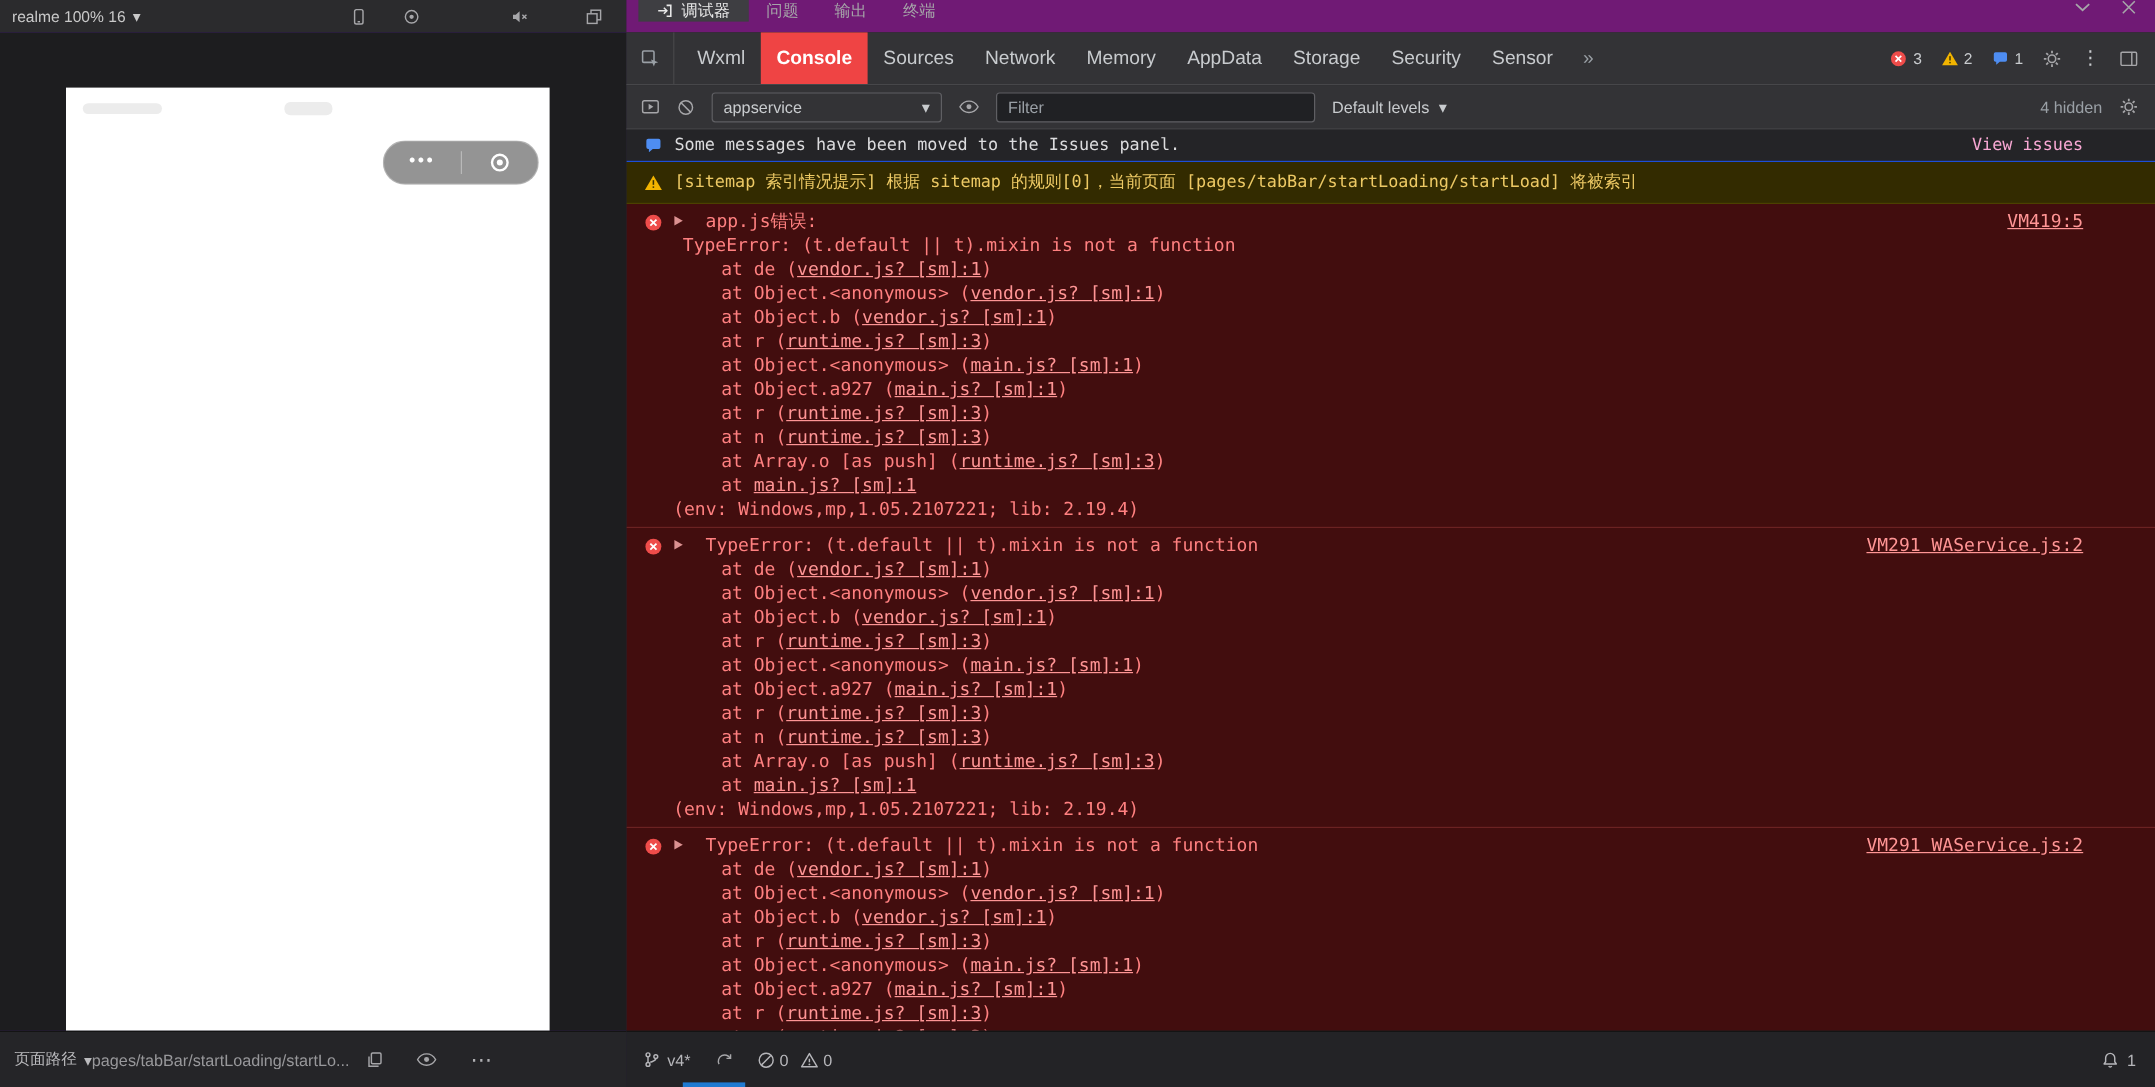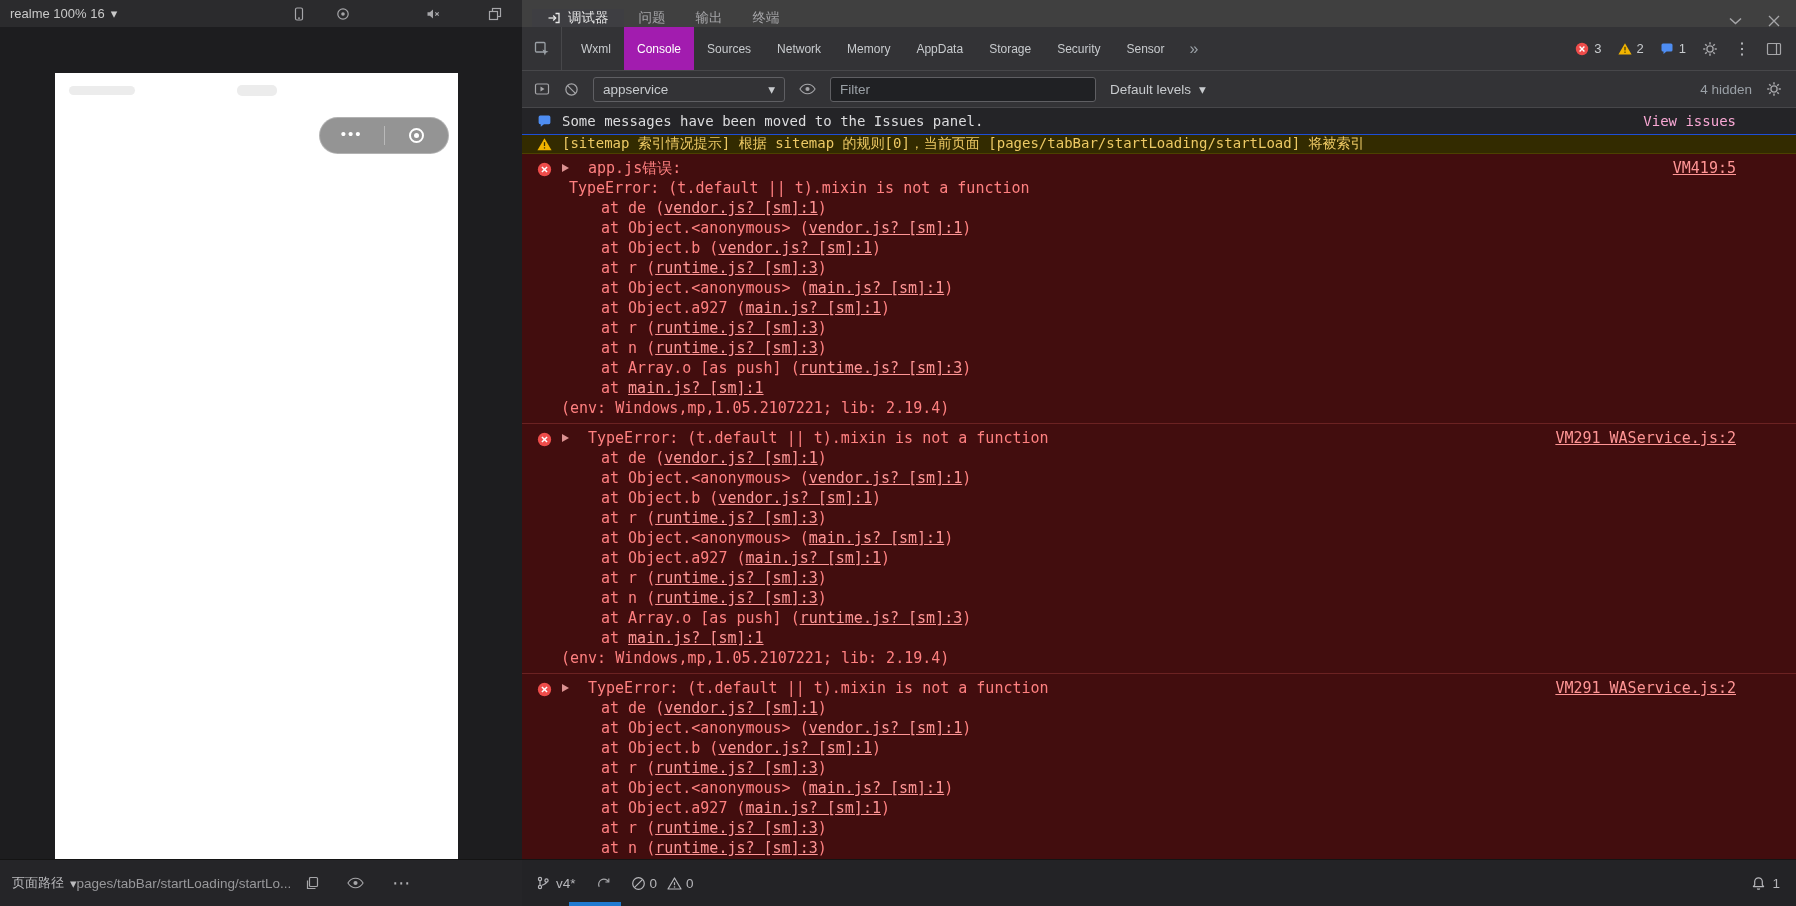--- a/index.html
+++ b/index.html
@@ -43,36 +43,36 @@
                 font-size:13.5px; color:#9b9b9e; }
   .path-label { display:flex; align-items:center; gap:6px; background:none; border:none;
                 color:#bbbbbe; font-size:13px; }
   .path-value { margin-left:0; white-space:nowrap; overflow:hidden; text-overflow:ellipsis; color:#98989b; }
   .footer-icons { display:flex; align-items:center; gap:28px; margin-left:14px; color:#9b9b9e; }
   .overflow-btn { background:none; border:none; color:#b0b0b3; font-size:18px; line-height:1; }
 
   
   .dbg { position:absolute; left:522px; top:0; width:1274px; height:906px; background:#242427; }
 
-  .dbg-titlebar { position:absolute; top:0; left:0; right:0; height:27px; background:#404040;
-                  display:flex; align-items:flex-end; padding-left:10px; }
+  .dbg-titlebar { position:absolute; top:0; left:0; right:0; height:27px; background:#701a75;
+                  display:flex; align-items:flex-start; padding-left:10px; }
   .dbg-tabs { display:flex; align-items:stretch; }
   .dbg-tab { display:flex; align-items:center; gap:7px; padding:0 15px; background:none; border:none;
              color:#a5a5a8; font-size:13.5px; }
   .dbg-tab.active { background:#3e3e42; color:#e8e8e8; }
   .dbg-win { margin-left:auto; display:flex; align-items:center; gap:26px; padding-right:16px; color:#c8c8cb; }
 
   .dt-tabbar { position:absolute; top:27px; left:0; right:0; height:44px; background:#333336;
                border-bottom:1px solid #47474a; display:flex; align-items:stretch; }
   .inspect-btn { width:40px; display:flex; align-items:center; justify-content:center;
                  color:#9aa0a6; background:none; border:none; border-right:1px solid #47474a; }
   .dt-tabs { display:flex; align-items:stretch; margin-left:6px; }
-  .dt-tab { padding:0 13px; display:flex; align-items:center; color:#c8cbce; font-size:12px;
+  .dt-tab { padding:0 13px; display:flex; align-items:center; color:#c8cbce; font-size:16px;
             background:none; border:none; }
-  .dt-tab.active { background:#a21caf; color:#ffffff; }
+  .dt-tab.active { background:#ef4444; color:#ffffff;font-weight:bold; }
   .more-tabs { background:none; border:none; color:#9aa0a6; font-size:16px; padding:0 12px; }
   .dt-right { margin-left:auto; display:flex; align-items:center; gap:16px; padding-right:14px; }
   .badge { display:flex; align-items:center; gap:5px; color:#c8cbce; font-size:13px; }
   .v-dots { background:none; border:none; color:#c8cbce; font-size:16px; line-height:1; }
 
   .console-toolbar { position:absolute; top:71px; left:0; right:0; height:37px; background:#333336;
                      border-bottom:1px solid #47474a; display:flex; align-items:center;
                      padding:0 14px 0 12px; gap:14px; color:#9aa0a6; }
   .ctx-select { display:flex; align-items:center; justify-content:space-between; width:192px; height:25px;
                 border:1px solid #5f5f63; border-radius:3px; padding:0 9px; color:#c8cbce; font-size:13.5px; }
@@ -82,21 +82,21 @@
   .levels-select { display:flex; align-items:center; gap:8px; background:none; border:none;
                    color:#c8cbce; font-size:13.5px;justify-content:center; }
   .hidden-count { margin-left:auto; font-size:13.5px; color:#9aa0a6; }
 
   
   .console { position:absolute; top:108px; bottom:47px; left:0; right:0; background:#242427;
              overflow:hidden; font-family:"DejaVu Sans Mono", monospace; font-size:15px; }
   .msg-info { height:27px; display:flex; align-items:center; gap:10px; padding:0 60px 0 15px;
               border-bottom:1px solid #1d4ed8; color:#dcdcde; font-size:14px; }
   .view-issues { margin-left:auto; color:#f9a8d4; }
-  .msg-warn { height:19px; display:flex; align-items:center; gap:10px; padding:0 15px;
+  .msg-warn { height:35px; display:flex; align-items:center; gap:10px; padding:0 15px;
               background:#332b00; border-bottom:1px solid #4c4100; color:#edc964; font-size:14px; }
   .msg-error { position:relative; background:#420d0e; border-bottom:1px solid #6b2222;
                padding:4px 0 5px; color:#ff8080; line-height:20px; }
   .msg-error .err-icon { position:absolute; left:15px; top:8px; }
   .msg-error .tri { position:absolute; left:40px; top:10px; width:0; height:0;
                     border-left:7px solid #dc9191; border-top:4.5px solid transparent;
                     border-bottom:4.5px solid transparent; }
   .msg-error .src-link { position:absolute; right:60px; top:4px; color:#ff9595; text-decoration:underline; }
   .err-hdr { padding-left:66px; padding-right:230px; }
   .line { padding-left:79px; }

